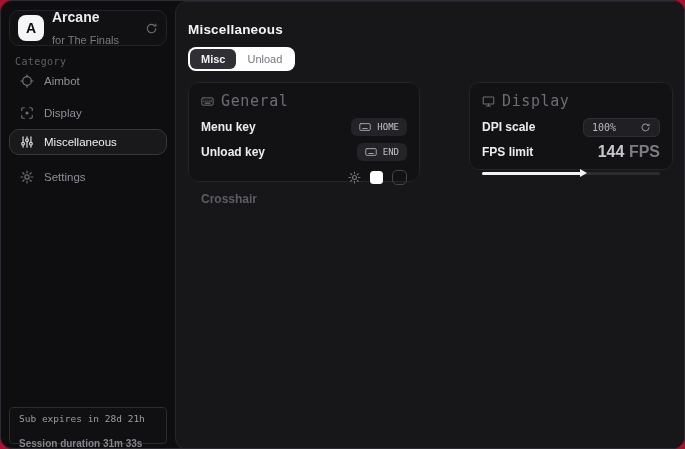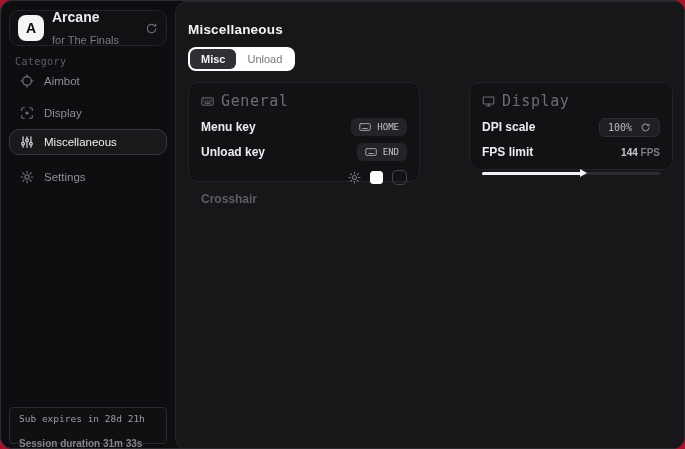--- a/index.html
+++ b/index.html
@@ -100,35 +100,35 @@
   .row-label.dim { color:#5c5c64;margin-top:44px; }
 
   .keybind-badge {
     display:inline-flex; align-items:center; gap:6px;
     background:#232328; border-radius:6px; padding:3px 8px;
     font-size:9px; color:#c2c2c8; cursor:pointer;justify-content:center;
   }
   .keybind-badge .icon { display:flex; color:#a2a2aa; }
 
   .dpi-badge {
-    display:inline-flex; align-items:center; gap:8px;
+    display:inline-flex; align-items:center; gap:24px;
     background:#202024; border:1px solid #2e2e34; border-radius:6px;
     padding:3px 8px; font-size:10px; color:#b9b9c0; cursor:pointer;
   }
   .dpi-badge .icon { display:flex; color:#8e8e96; }
 
   .crosshair-controls { display:flex; align-items:center; gap:9px; }
   .crosshair-controls .icon { color:#72727a; display:flex; cursor:pointer; }
   .swatch { width:13px; height:13px; border-radius:3.5px; cursor:pointer; }
   .checkbox {
     width:15px; height:15px; border-radius:5px;
     border:1.5px solid #44444c; cursor:pointer;
   }
 
-  .fps-value { font-size:10px; font-weight:bold; }
+  .fps-value { font-size:16px; font-weight:bold; }
   .fps-num { color:#c6c6cc; }
   .fps-unit { color:#7c7c84; }
 
   .slider { position:relative; margin-top:10px; height:7px; cursor:pointer; }
   .slider-track {
     position:absolute; left:0; right:0; top:2px; height:3px;
     background:#2b2b30; border-radius:2px;
   }
   .slider-fill {
     position:absolute; left:0; top:2px; height:3px;

